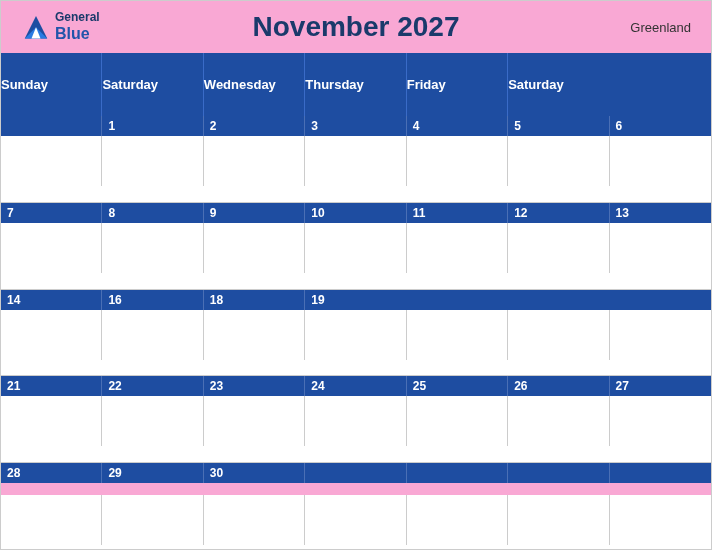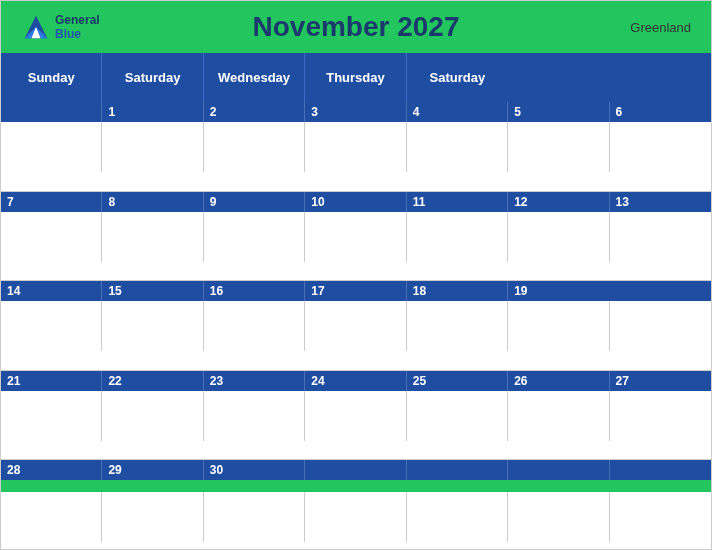--- a/index.html
+++ b/index.html
@@ -6,21 +6,21 @@
     body {
       font-family: Arial, sans-serif;
       background: #fff;
       width: 712px;
       height: 550px;
       overflow: hidden;
     }
     .calendar-container {
       width: 712px;
       height: 550px;
-      background: #22c55e;
+      background: #f9a8d4;
       border: 1px solid #ccc;
       display: flex;
       flex-direction: column;
     }
     .header {
       display: flex;
       align-items: center;
       justify-content: center;
       padding: 10px 20px;
       position: relative;
@@ -33,21 +33,21 @@
       display: flex;
       align-items: center;
       gap: 4px;
     }
     .logo-text {
       font-size: 11px;
       color: #1a3a6b;
       line-height: 1.2;
     }
     .logo-text .general { font-size: 12px; font-weight: bold; }
-    .logo-text .blue { color: #2255aa; font-size: 12px; font-weight: bold; }
+    .logo-text .blue { color: #2255aa; font-size: 16px; font-weight: bold; }
     .logo-icon {
       width: 30px;
       height: 30px;
     }
     .title {
       font-size: 28px;
       font-weight: bold;
       color: #1a3a6b;
       text-align: center;
     }
@@ -59,22 +59,21 @@
       font-size: 13px;
       color: #333;
     }
     .day-headers {
       display: grid;
       grid-template-columns: repeat(7, 1fr);
       background: #1e4da1;
     }
     .day-header {
       color: #fff;
-      text-align: center;
-      padding: 17px 0;
+      padding: 24px 0;
       font-size: 13px;
       font-weight: bold;
       border-right: 1px solid #3a6bc7;
     }
     .day-header:last-child { border-right: none; }
     
     .week-block {
       display: grid;
       grid-template-columns: repeat(7, 1fr);
       border-bottom: 1px solid #ccc;
@@ -143,20 +142,21 @@
     </div>
     <div class="title">November 2027</div>
     <div class="region">Greenland</div>
   </div>
 
   <div class="day-headers">
     <div class="day-header">Sunday</div>
     <div class="day-header">Saturday</div>
     <div class="day-header">Wednesday</div>
     <div class="day-header">Thursday</div>
+    <div class="day-header">Friday</div>
     <div class="day-header">Saturday</div>
   </div>
 
   <div class="weeks-container">
 
     <div class="week-block">
       <div class="week-num-row">
         <div class="week-num-cell empty"></div>
         <div class="week-num-cell">1</div>
         <div class="week-num-cell">2</div>
@@ -193,23 +193,21 @@
         <div class="week-body-cell"></div>
         <div class="week-body-cell"></div>
         <div class="week-body-cell"></div>
         <div class="week-body-cell"></div>
       </div>
     </div>
 
     <div class="week-block">
       <div class="week-num-row">
         <div class="week-num-cell">14</div>
-        <div class="week-num-cell">15</div>
         <div class="week-num-cell">16</div>
-        <div class="week-num-cell">17</div>
         <div class="week-num-cell">18</div>
         <div class="week-num-cell">19</div>
       </div>
       <div class="week-body-row">
         <div class="week-body-cell"></div>
         <div class="week-body-cell"></div>
         <div class="week-body-cell"></div>
         <div class="week-body-cell"></div>
         <div class="week-body-cell"></div>
         <div class="week-body-cell"></div>

